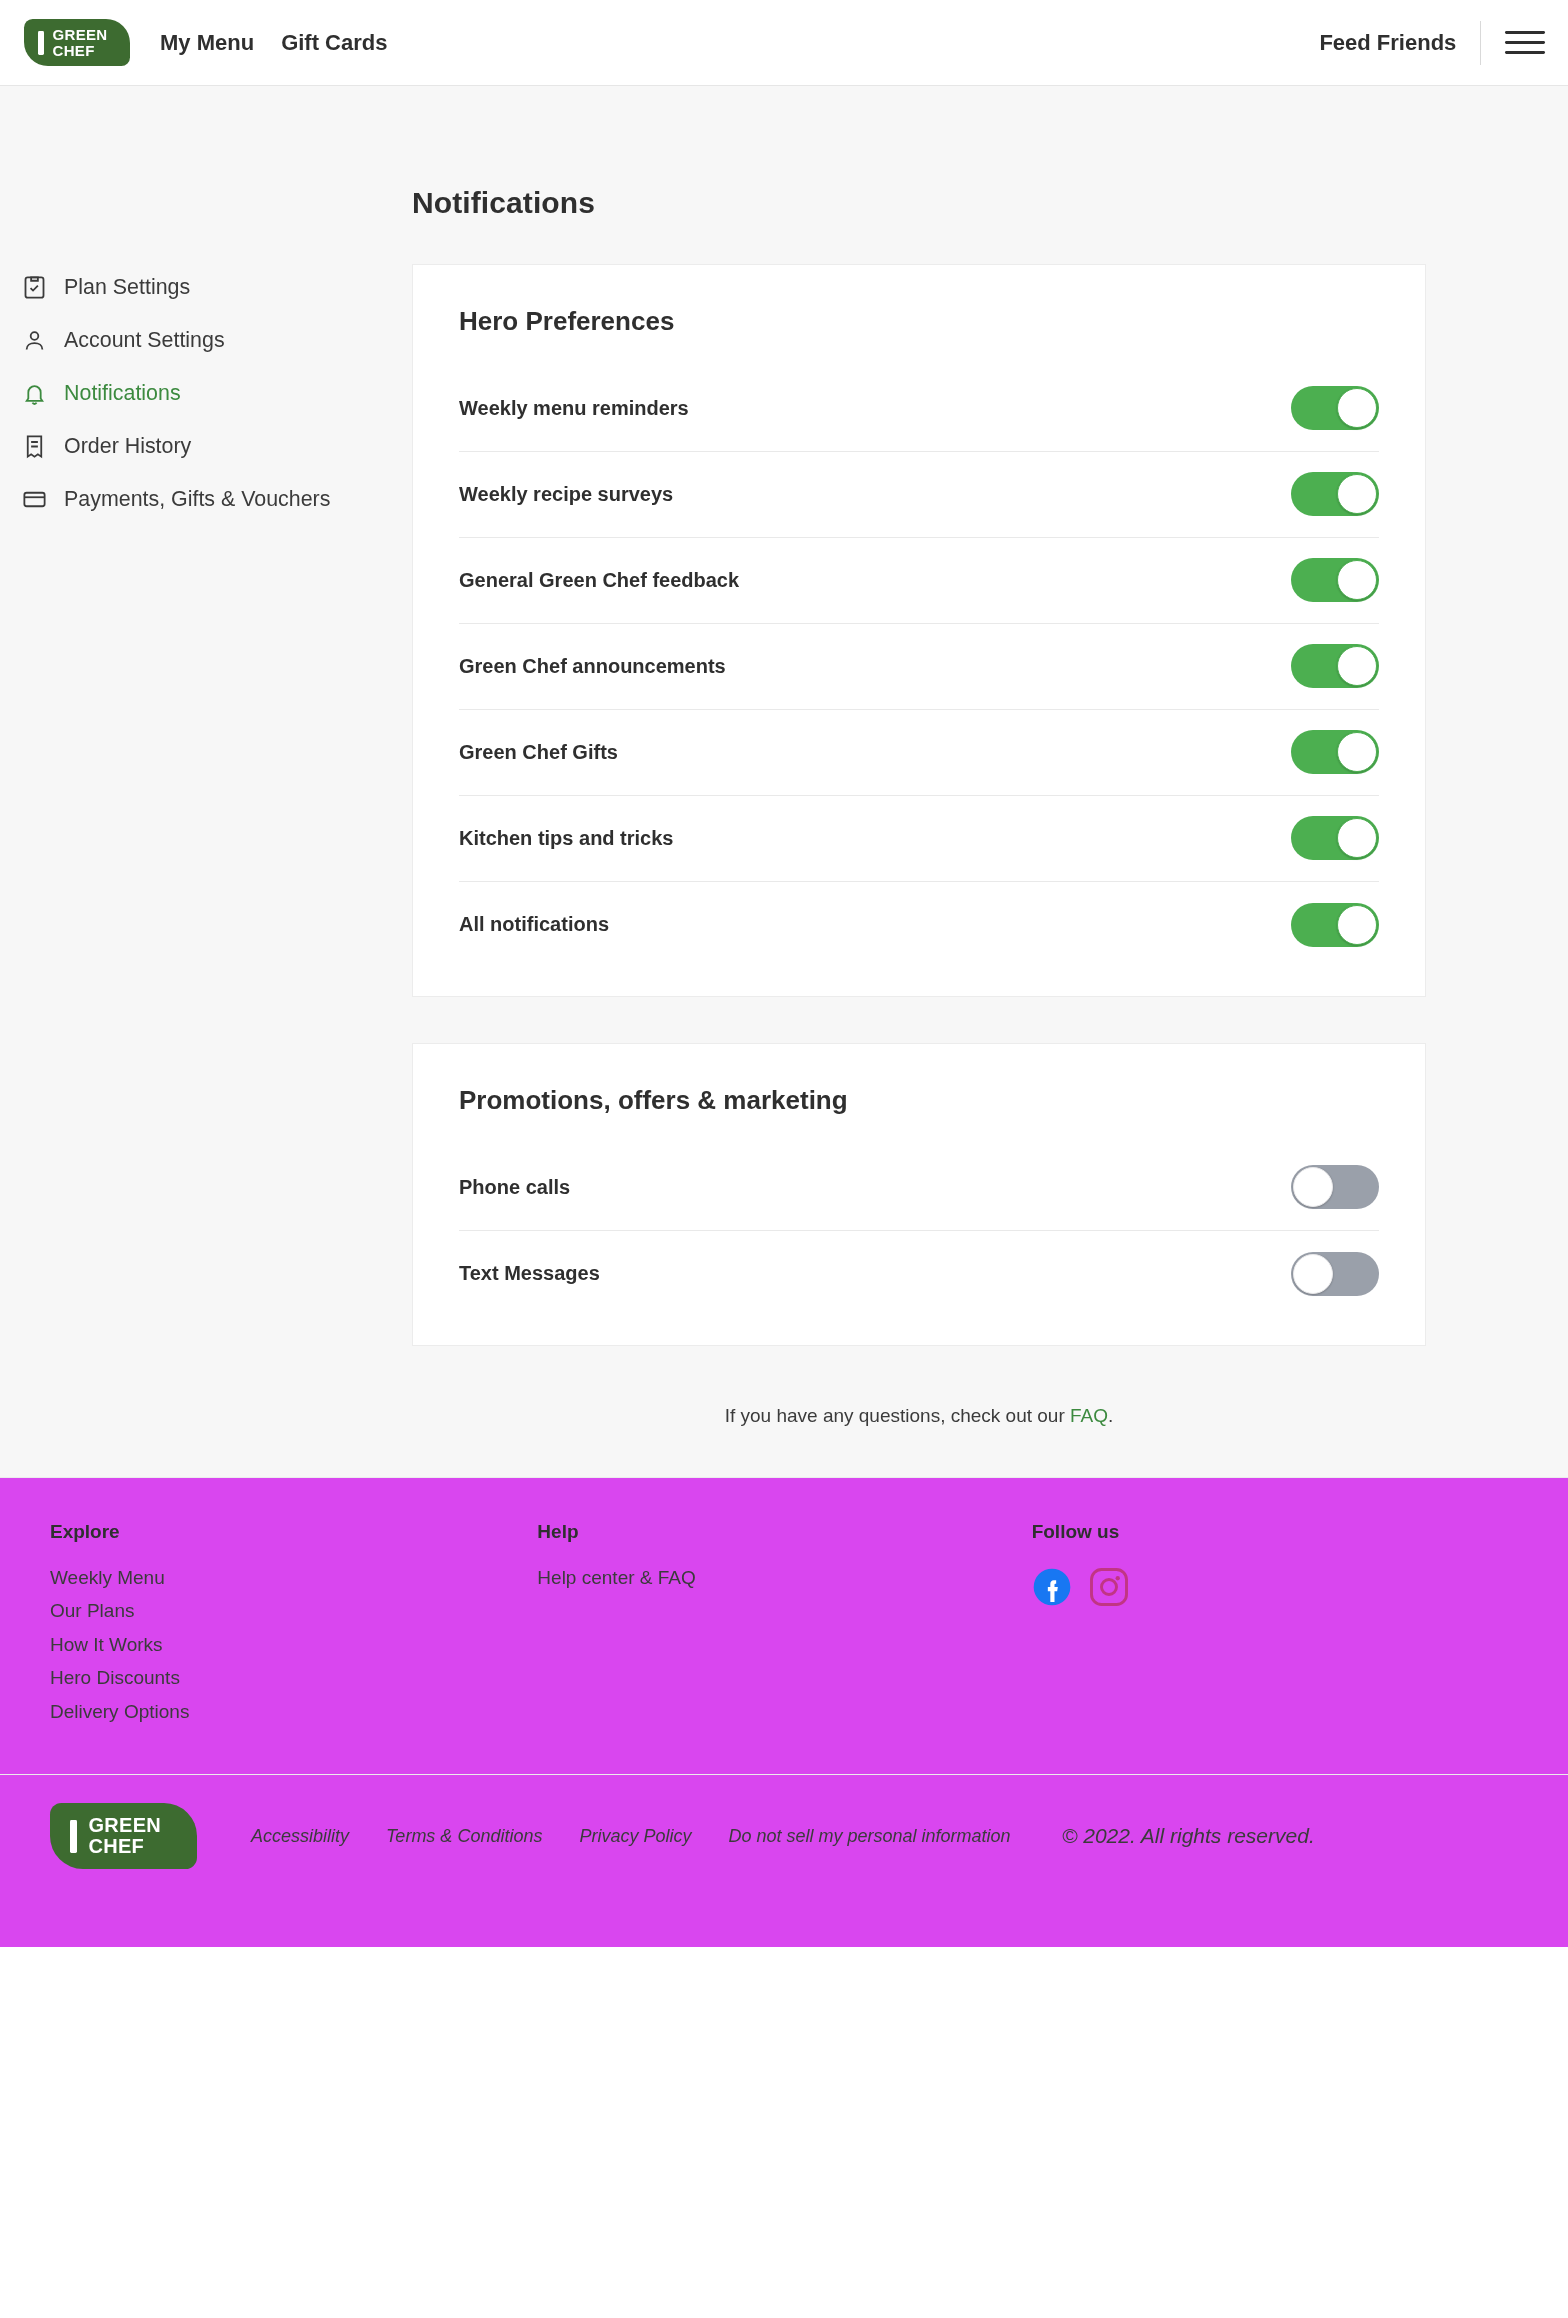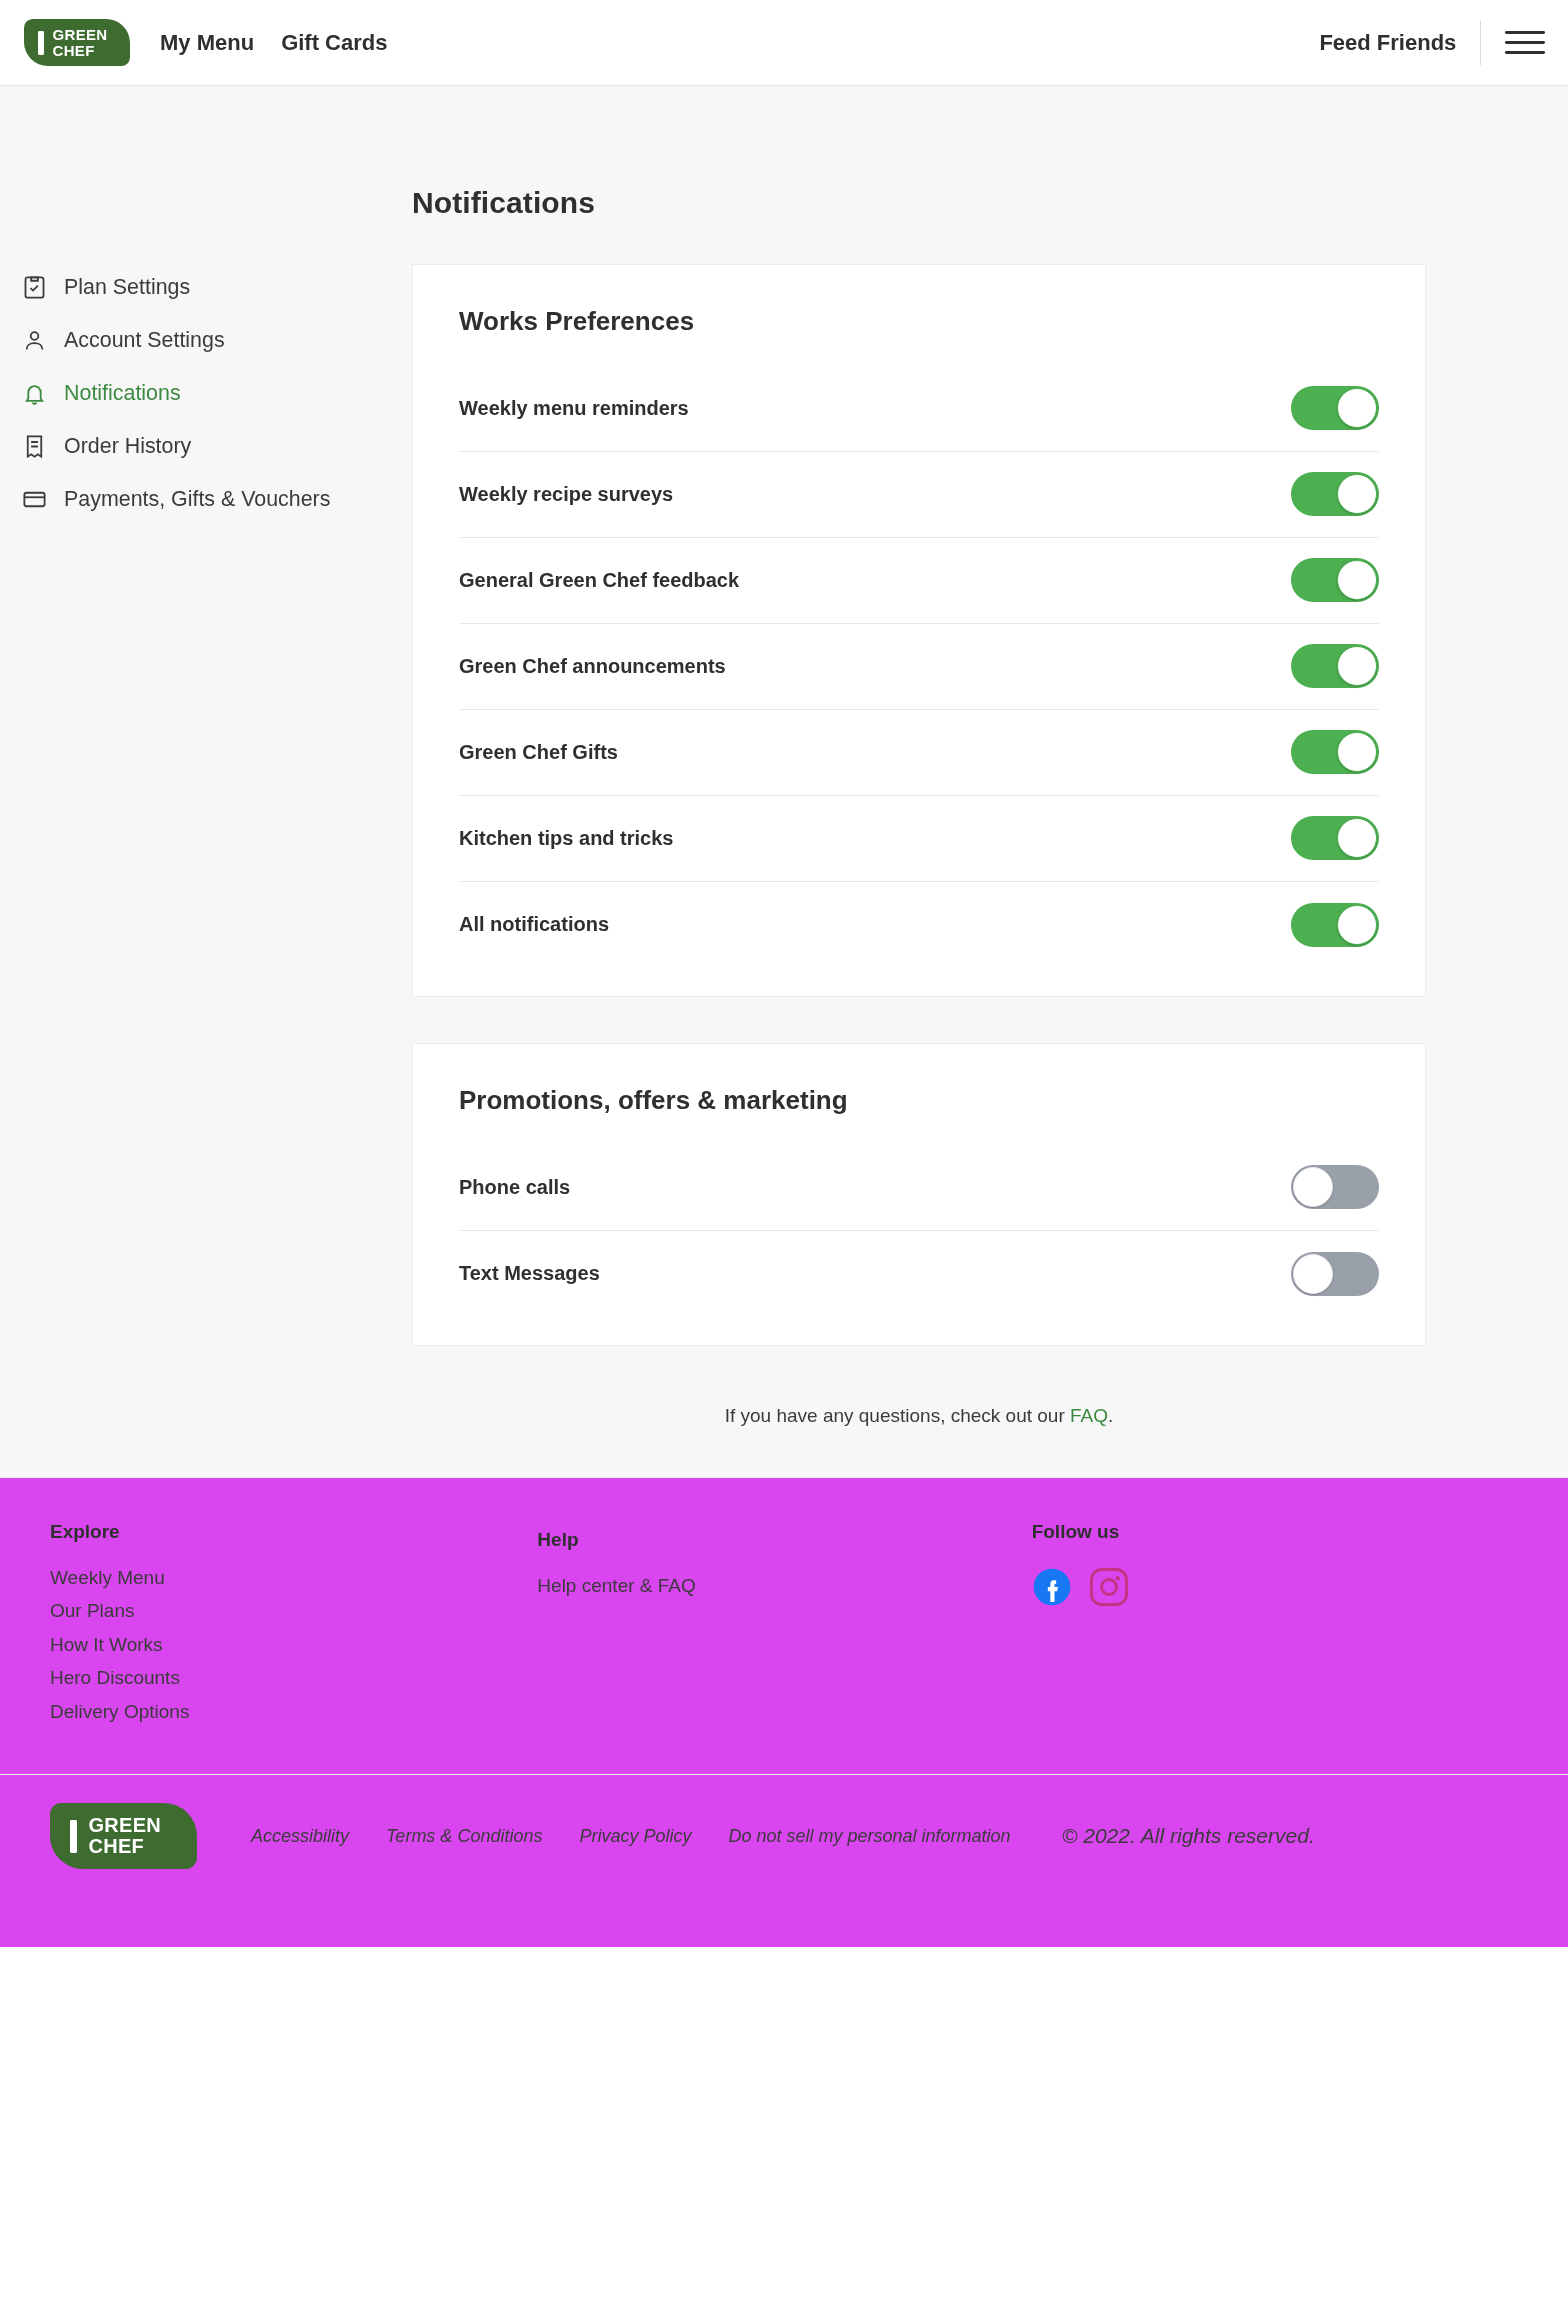--- a/index.html
+++ b/index.html
@@ -92,21 +92,21 @@
 
   .faq-line {
     text-align: center; font-size: 19px; color: #3b3b3b; padding: 13px 0 50px 0;
   }
   .faq-line a { color: #3c8a3f; text-decoration: none; }
 
   
   .footer { background: #d946ef; border-top: 0.7px solid #ececec; padding: 43px 0 0 0; }
   .footer-cols { display: flex; padding: 0 50px; }
   .f-col { width: 492px; }
-  .f-col.help { width: 499px; margin-top: 8px; }
+  .f-col.help { width: 499px; }
   .f-head { font-size: 19px; font-weight: bold; color: #2f2f2f; margin-bottom: 24px; }
   .f-link { font-size: 19px; color: #3b3b3b; display: block; margin-bottom: 11.4px; text-decoration: none; }
   .social { display: flex; gap: 17px; margin-top: 5.7px; }
   .social-ico { width: 40px; height: 40px; display: block; }
 
   .footer-bottom {
     margin-top: 40px; border-top: 0.7px solid #ececec;
     display: flex; align-items: center; padding: 28.5px 50px 78px 50px; gap: 0;
   }
   .footer-logo {
@@ -190,21 +190,21 @@
           <path d="M3 10h18"></path>
       </svg>
       <span>Payments, Gifts &amp; Vouchers</span>
     </div>
   </div>
 
   <div class="content">
     <h1 class="page-title">Notifications</h1>
 
     <div class="card">
-      <h2 class="card-title">Works Preferences</h2>
+      <h2 class="card-title">Hero Preferences</h2>
 
       <div class="pref-row">
         <span class="pref-label">Weekly menu reminders</span>
         <div class="toggle on">
             <span class="knob"></span>
           </div>
       </div>
 
       <div class="pref-row">
         <span class="pref-label">Weekly recipe surveys</span>

